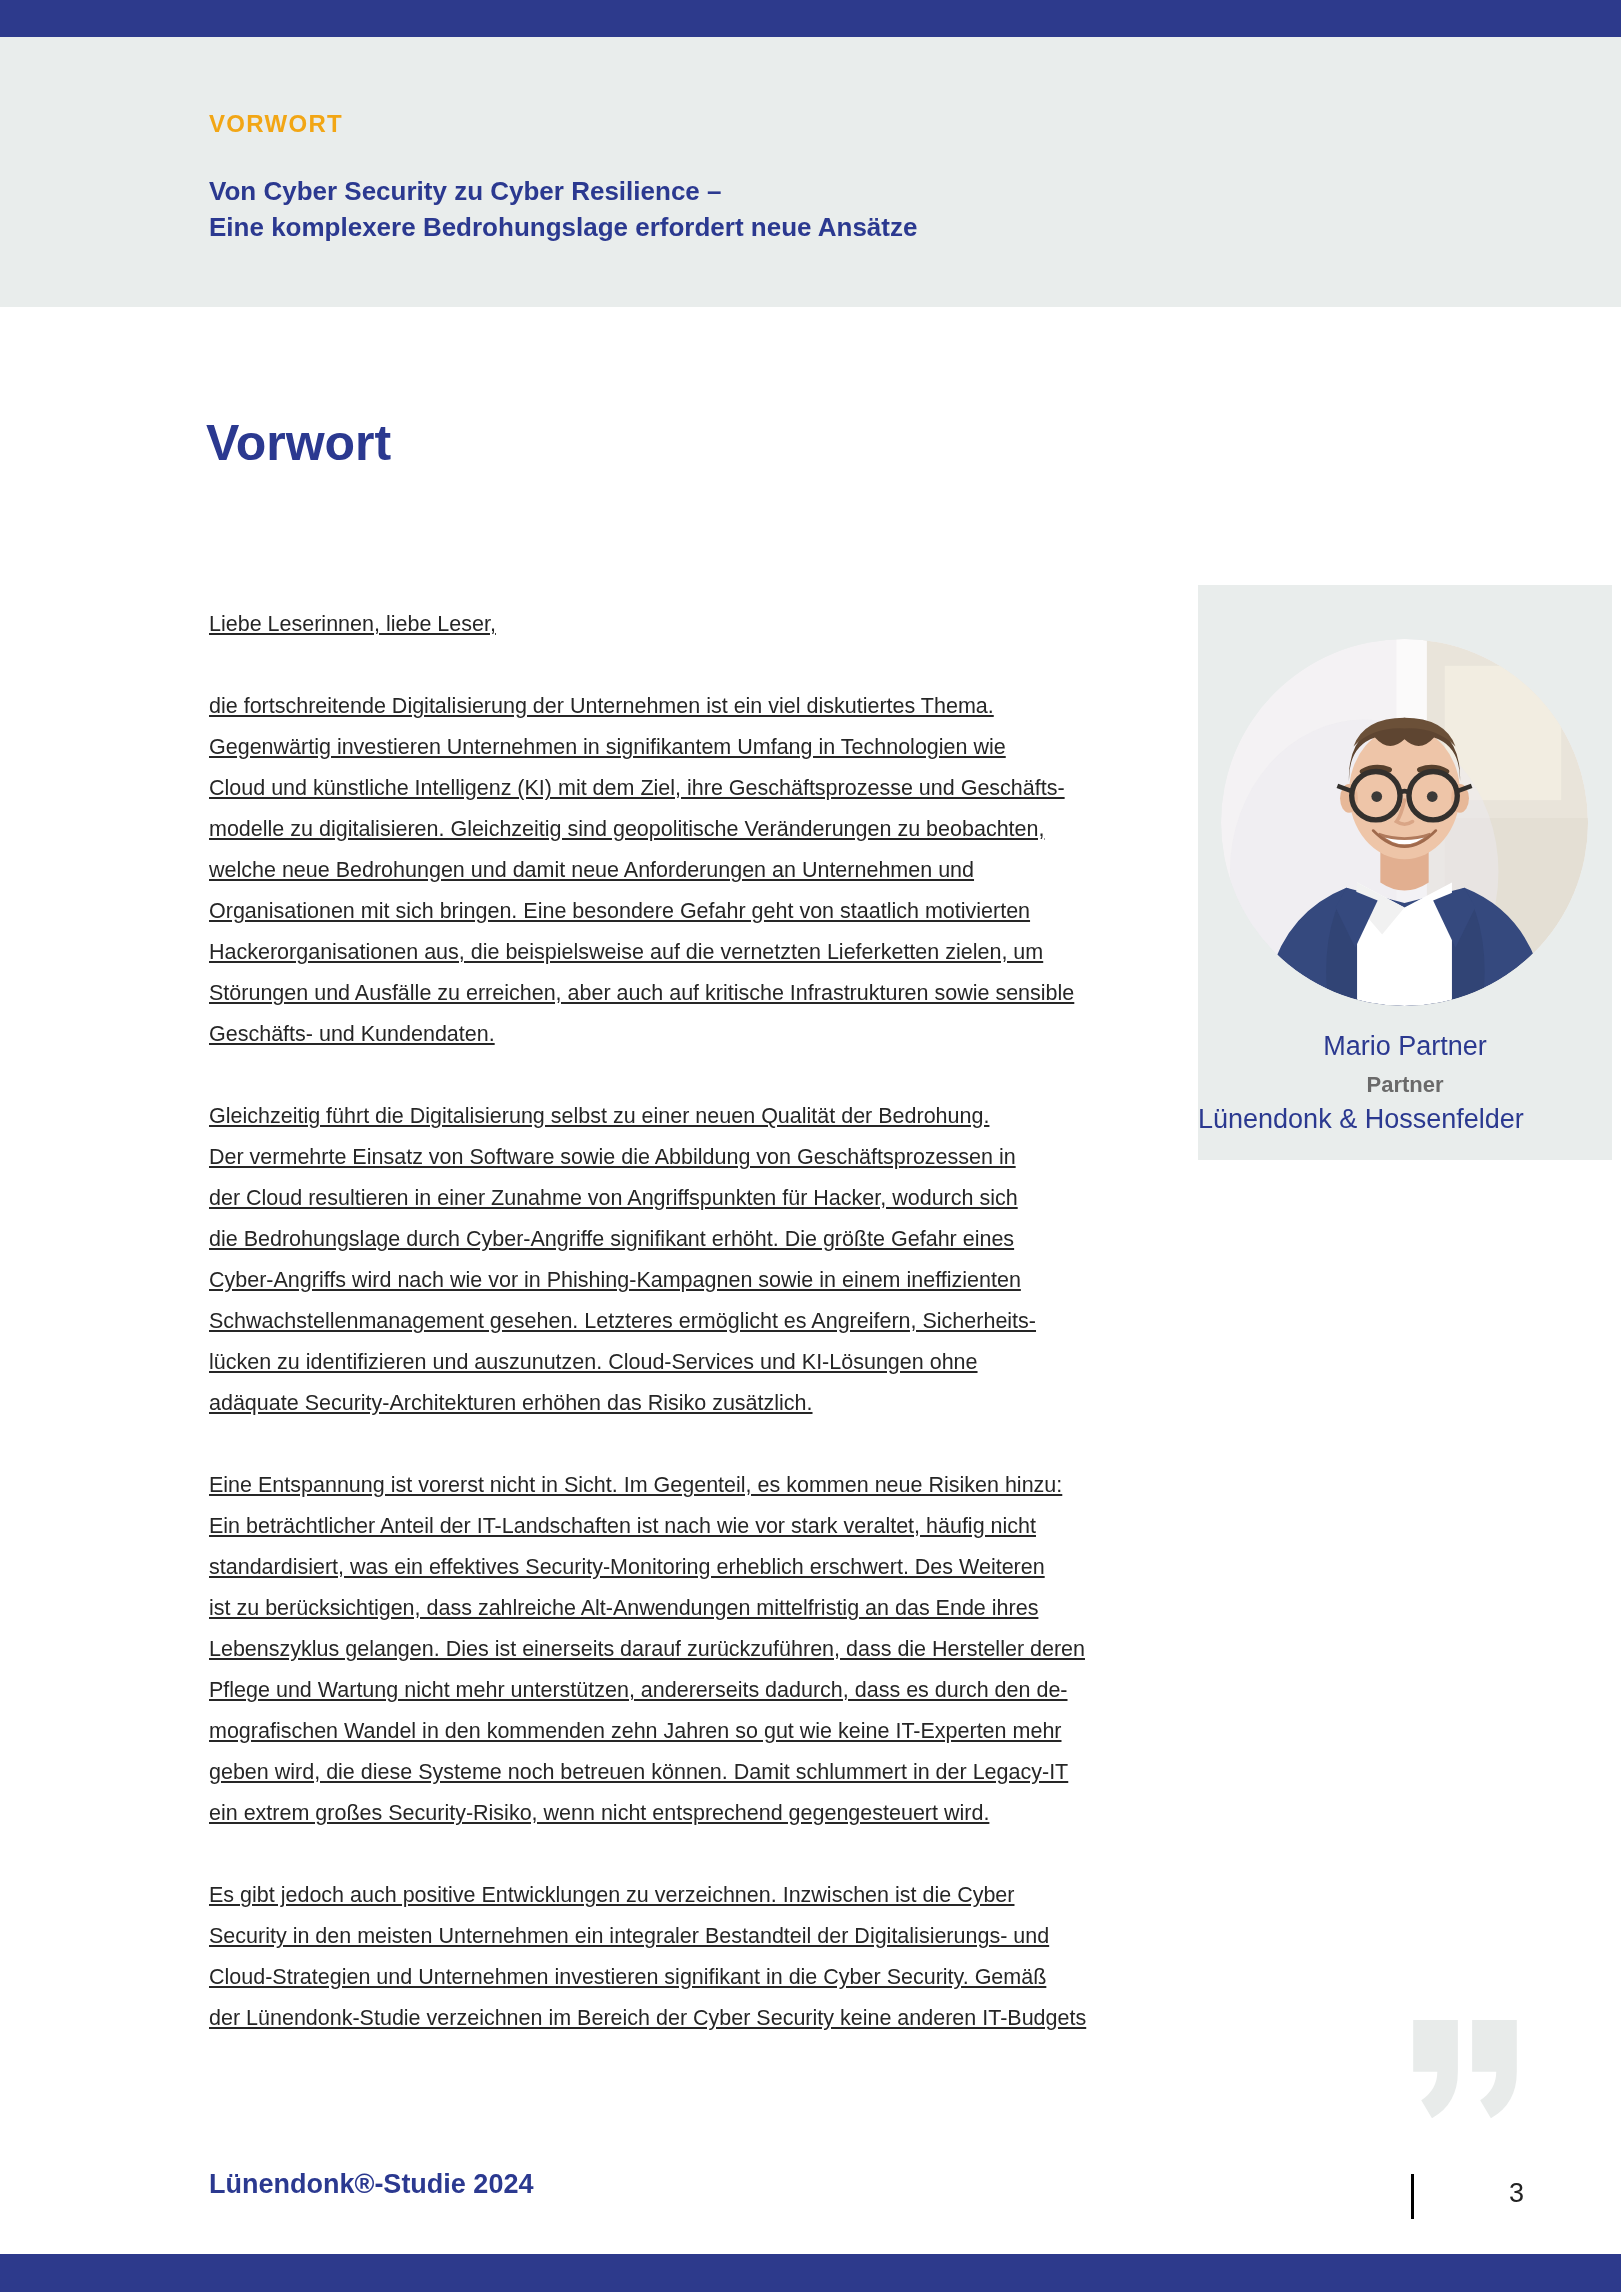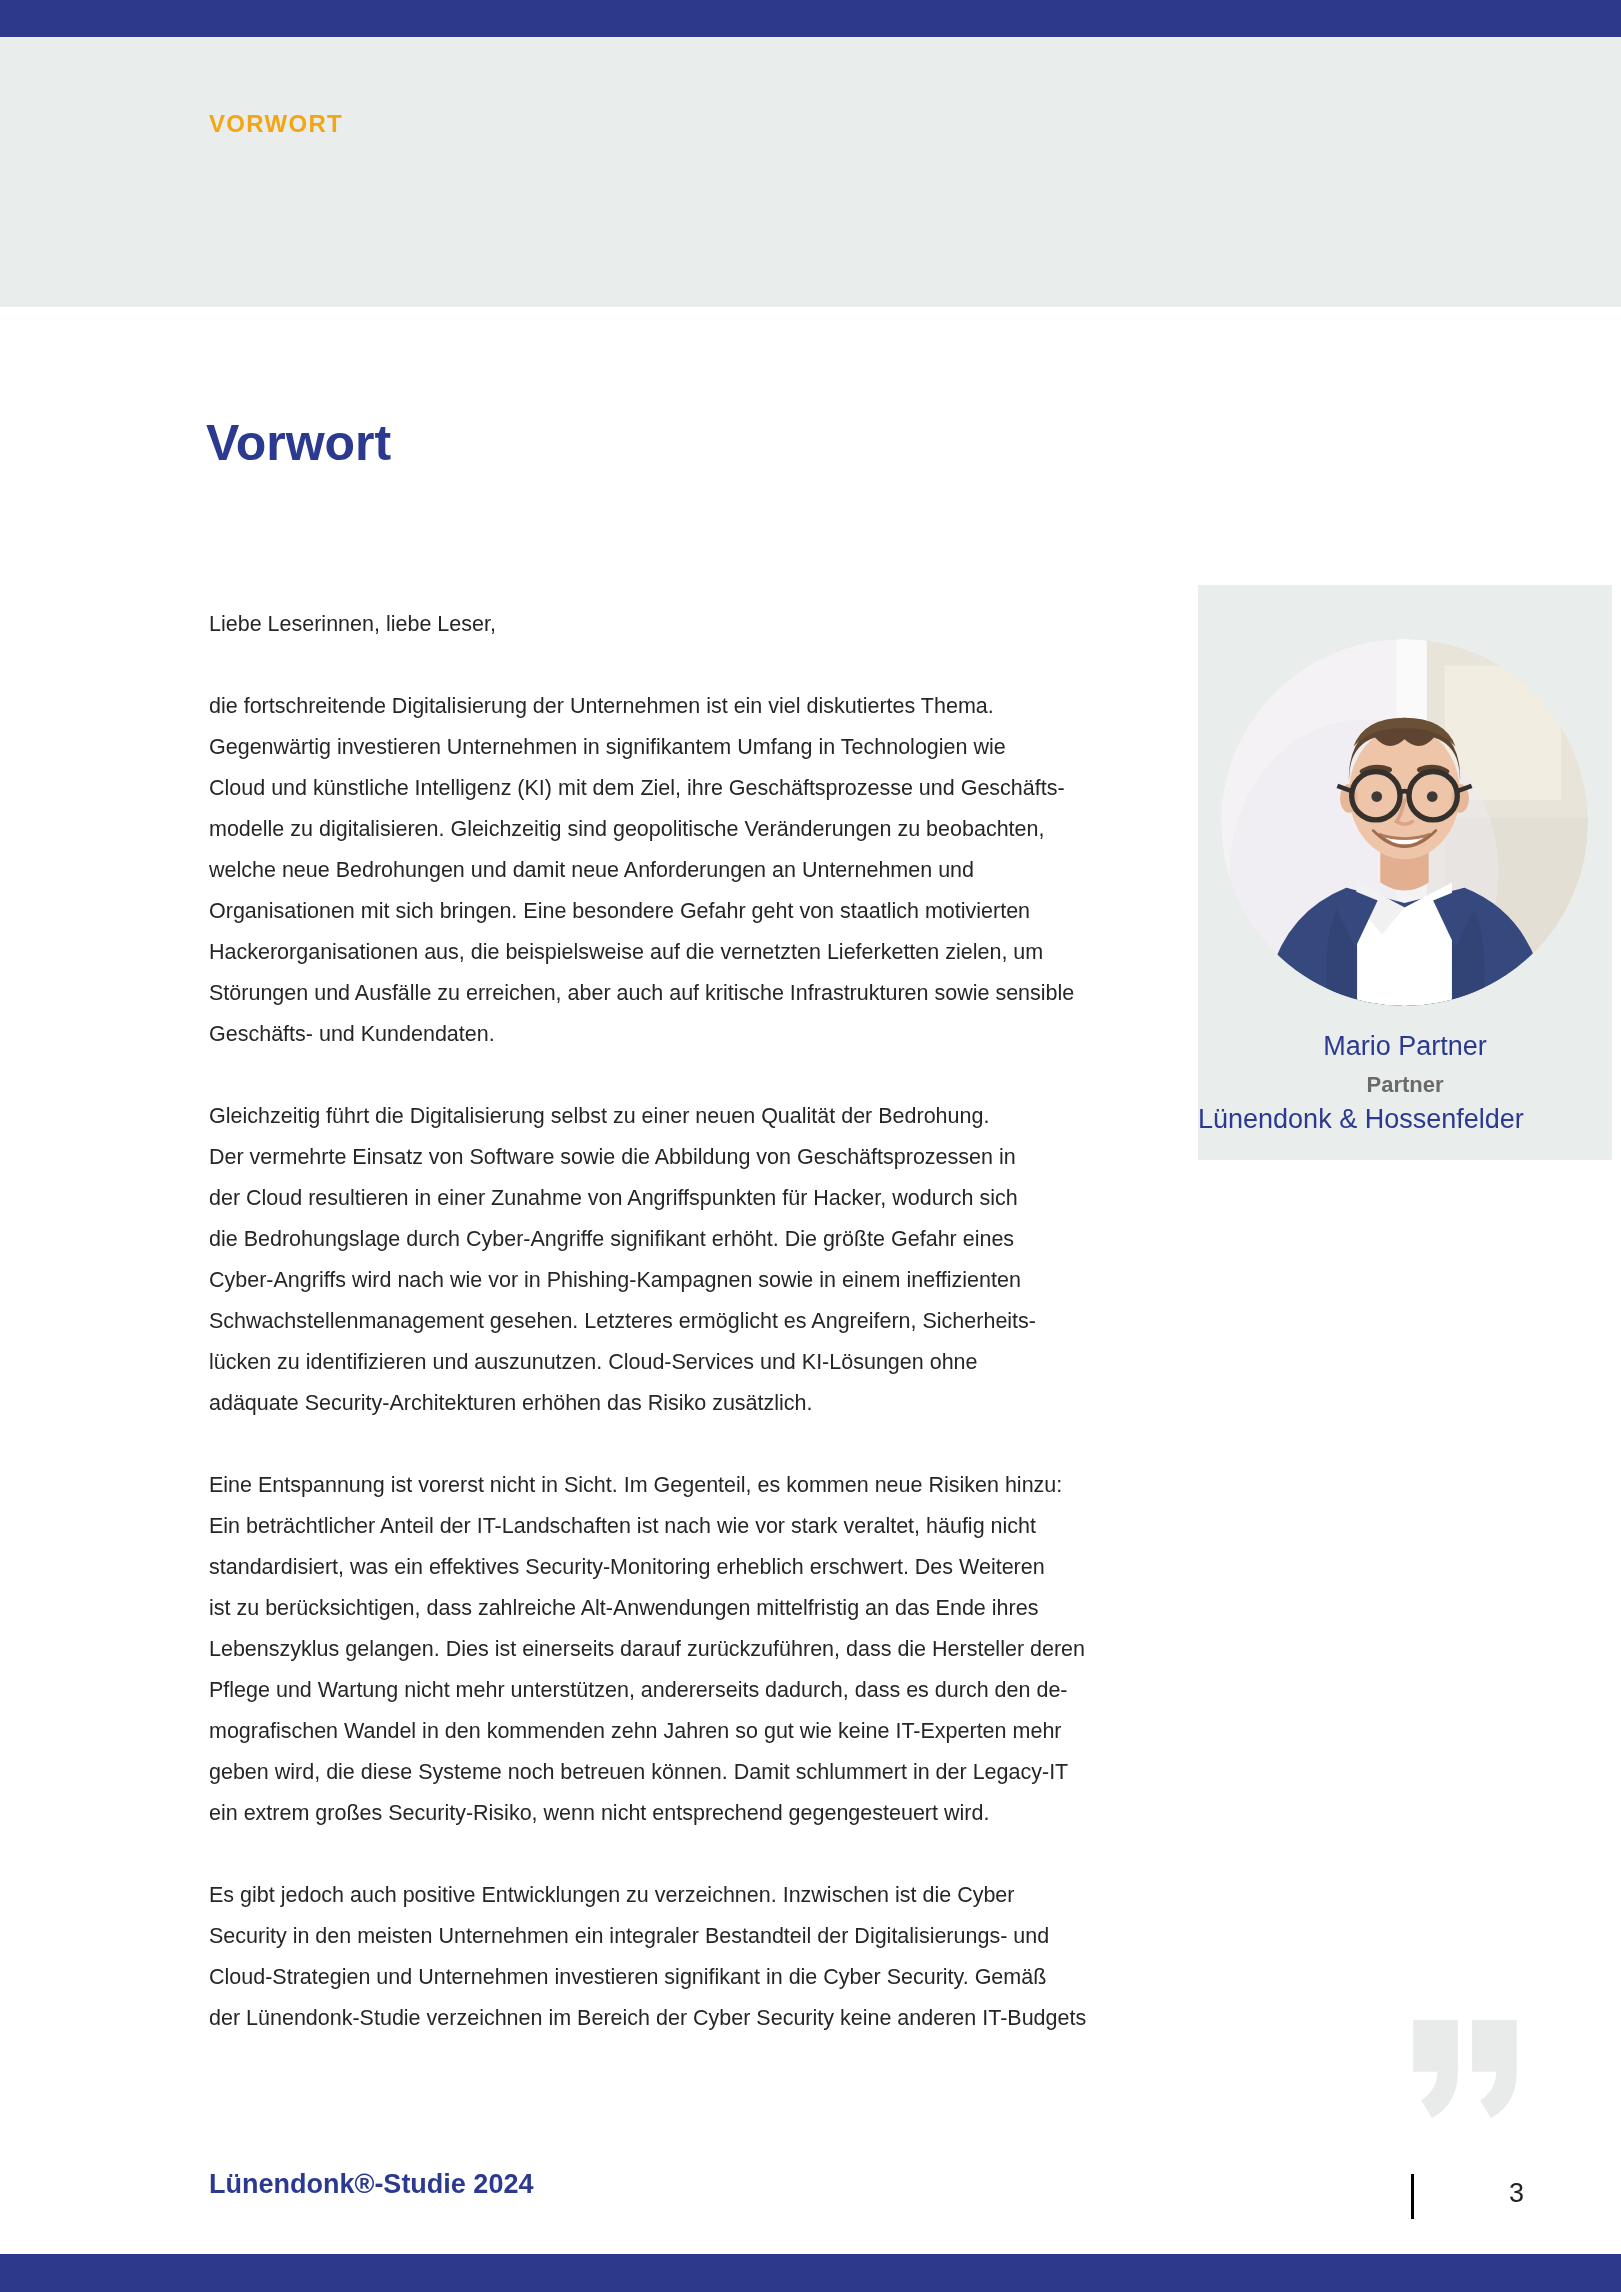--- a/index.html
+++ b/index.html
@@ -31,21 +31,21 @@
   }
   .page-title{
     position:absolute;left:206px;top:414px;
     font-size:50px;font-weight:700;color:#2b3990;
   }
   .body-col{
     position:absolute;left:209px;top:604px;width:1003px;
     font-size:21.5px;line-height:41px;color:#262626;
   }
   .body-col p{
-    margin:0 0 41px 0;white-space:pre-line;
+    margin:0 0 41px 0;white-space:pre-line;text-decoration:underline;
   }
   .profile-card{
     position:absolute;left:1198px;top:585px;width:414px;height:575px;
     background:#e9edec;
   }
   .portrait{
     position:absolute;left:23px;top:54px;width:367px;height:367px;
     border-radius:50%;overflow:hidden;display:block;
   }
   .profile-name{
@@ -82,20 +82,22 @@
 </style>
 </head>
 <body>
 
 <div class="page">
 
   <div class="top-bar"></div>
 
   <div class="header-band">
     <div class="kicker">VORWORT</div>
+    <div class="header-title">Von Cyber Security zu Cyber Resilience –
+Eine komplexere Bedrohungslage erfordert neue Ansätze</div>
   </div>
 
   <h1 class="page-title" style="margin:0;">Vorwort</h1>
 
   <div class="body-col">
     <p>Liebe Leserinnen, liebe Leser,</p>
     <p>die fortschreitende Digitalisierung der Unternehmen ist ein viel diskutiertes Thema.
 Gegenwärtig investieren Unternehmen in signifikantem Umfang in Technologien wie
 Cloud und künstliche Intelligenz (KI) mit dem Ziel, ihre Geschäftsprozesse und Geschäfts-
 modelle zu digitalisieren. Gleichzeitig sind geopolitische Veränderungen zu beobachten,

